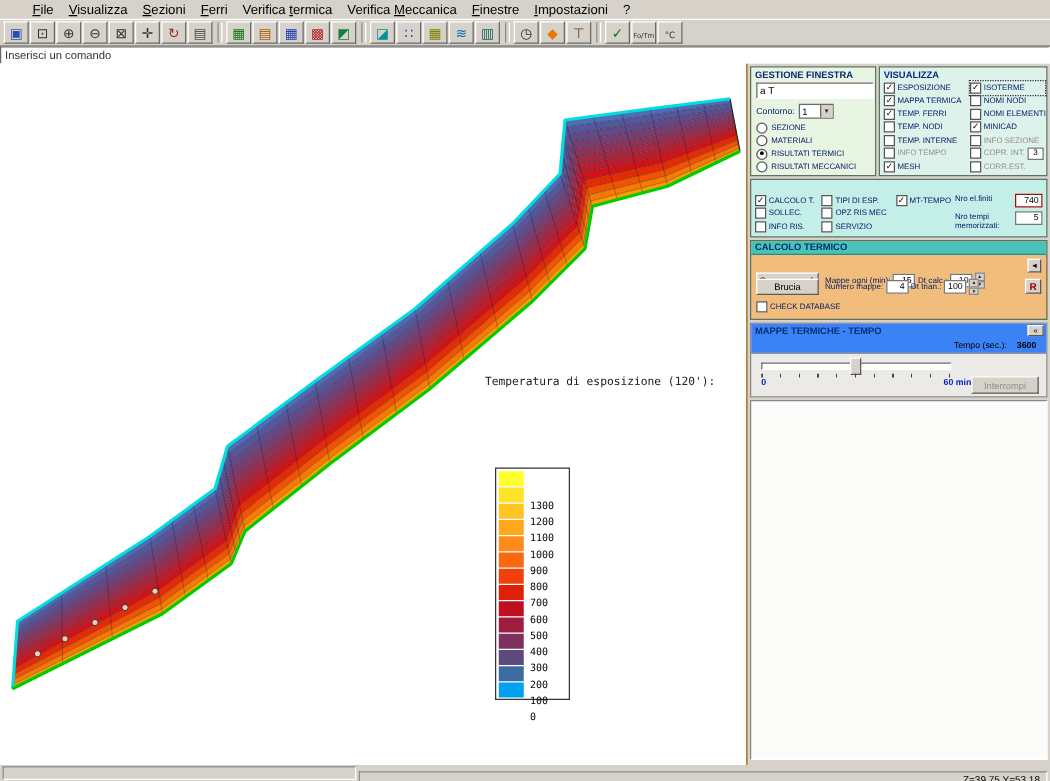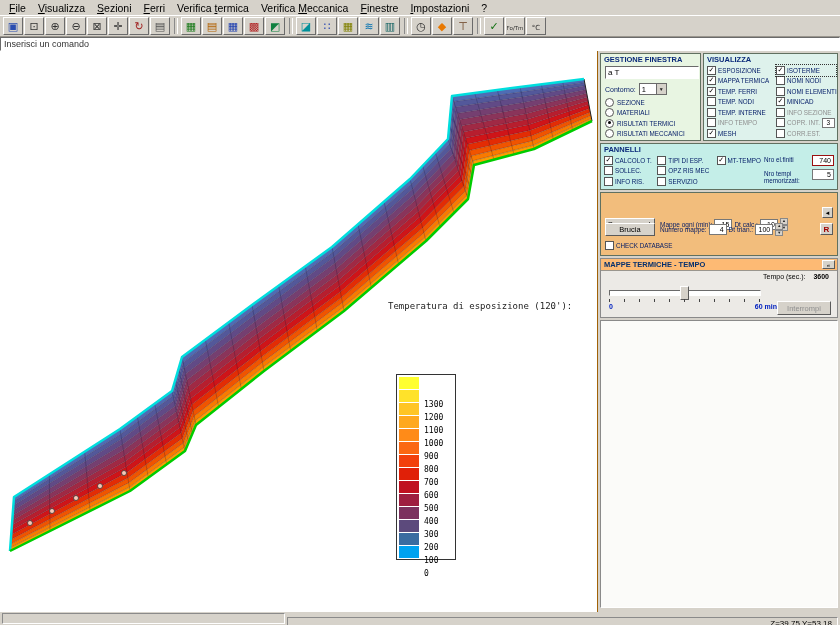--- a/index.html
+++ b/index.html
@@ -1,20 +1,20 @@
 <!DOCTYPE html>
 <html><head>
 <meta charset="utf-8">
 <style>
   html,body{margin:0;padding:0;}
   body{width:840px;height:625px;overflow:hidden;background:#d6d2ca;font-family:"Liberation Sans",sans-serif;}
   .app{position:relative;width:840px;height:625px;background:#d6d2ca;}
 
   
-  .menubar{position:absolute;left:0;top:0;width:840px;height:15px;display:flex;align-items:center;padding-left:3px;box-sizing:border-box;background:#d6d2ca;}
+  .menubar{position:absolute;left:0;top:0;width:840px;height:15px;display:flex;align-items:center;padding-left:20px;box-sizing:border-box;background:#d6d2ca;}
   .menu-item{font-size:10.5px;padding:0 6px;color:#000;cursor:default;}
 
   
   .toolbar{position:absolute;left:0;top:15px;width:840px;height:22px;display:flex;align-items:center;padding-left:3px;box-sizing:border-box;background:#d6d2ca;border-top:1px solid #fff;border-bottom:1px solid #9a968e;}
   .tb-btn{width:20px;height:18px;margin-right:1px;background:#d6d2ca;border:1px solid;border-color:#ffffff #6a6a6a #6a6a6a #ffffff;padding:0;text-align:center;line-height:15px;cursor:default;}
   .tb-btn span{font-family:"DejaVu Sans",sans-serif;}
   .tb-sep{width:2px;height:16px;margin:0 3px;border-left:1px solid #8a8a8a;border-right:1px solid #ffffff;}
 
   
   .cmdbar{position:absolute;left:0;top:37px;width:840px;height:14px;box-sizing:border-box;background:#ffffff;border:1px solid;border-color:#6a6a6a #ffffff #ffffff #6a6a6a;font-size:9px;padding:1px 3px;color:#333;}
@@ -85,21 +85,21 @@
   .btn{background:#d6d2ca;border:1px solid;border-color:#ffffff #5a5a5a #5a5a5a #ffffff;font-size:7.5px;font-family:"Liberation Sans",sans-serif;cursor:default;color:#000;}
   .ct-btn{width:50px;height:13px;margin-right:5px;padding:0;}
   .ct-lbl{font-size:6.5px;color:#001a66;margin-right:2px;white-space:nowrap;}
   .ct-field{background:#fff;border:1px solid #777;font-size:7px;height:9px;line-height:9px;padding:0 2px;min-width:12px;margin-right:2px;text-align:right;color:#000;}
   .spin{display:inline-flex;flex-direction:column;width:8px;margin-right:4px;}
   .spin span{font-size:4px;line-height:4.5px;height:4.5px;background:#d6d2ca;border:1px solid #888;text-align:center;color:#222;}
   .ct-left-btn{position:absolute;right:4px;top:14px;width:11px;height:11px;font-size:6px;padding:0;}
   .ct-r{position:absolute;right:4px;top:30px;width:13px;height:12px;font-size:8px;font-weight:bold;color:#a00000;padding:0;}
 
   .mappe{left:2px;top:207px;width:238px;height:60px;background:#eceae6;border-color:#8a8a8a;}
-  .mp-title{height:11px;background:#fdba74;border-bottom:1px solid #9a968e;display:flex;justify-content:space-between;align-items:center;font-weight:bold;font-size:7.5px;color:#06306e;padding:0 2px 0 3px;}
+  .mp-title{height:11px;background:#3b82f6;border-bottom:1px solid #9a968e;display:flex;justify-content:space-between;align-items:center;font-weight:bold;font-size:7.5px;color:#06306e;padding:0 2px 12px 3px;}
   .mp-tbtn{width:13px;height:9px;font-size:6px;line-height:6px;padding:0;}
   .mp-tempo{position:absolute;right:8px;top:14px;font-size:7px;color:#000;}
   .mp-val{font-weight:bold;margin-left:6px;}
   .mp-slider{position:absolute;left:8px;top:26px;width:150px;height:17px;}
   .mp-track{position:absolute;left:0;top:5px;width:150px;height:4px;background:#fff;border:1px solid;border-color:#6a6a6a #fff #fff #6a6a6a;}
   .mp-handle{position:absolute;top:1px;width:7px;height:12px;background:#d6d2ca;border:1px solid;border-color:#fff #5a5a5a #5a5a5a #fff;}
   .mp-ticks{position:absolute;left:0;top:14px;width:151px;height:3px;background:repeating-linear-gradient(90deg,#444 0 1px,transparent 1px 15px);}
   .mp-scale{position:absolute;left:8px;top:44px;width:168px;font-size:7px;font-weight:bold;color:#0020c0;display:flex;justify-content:space-between;}
   .mp-stop{position:absolute;right:6px;top:42px;width:54px;height:14px;color:#8f8f8f;}
 
@@ -391,21 +391,20 @@
               </div>
               <div class="ck-row disabled">
                 <span class="ckbox"></span>
                 <span class="cklab">CORR.EST.</span>
               </div>
             </div>
         </div>
       </div>
 
       <div class="panel pannelli">
-        <div class="p-title">PANNELLI</div>
         <div class="pan-body">
           <div id="pan-col1">
               <div class="ck-row">
                 <span class="ckbox">✓</span>
                 <span class="cklab">CALCOLO T.</span>
               </div>
               <div class="ck-row">
                 <span class="ckbox"></span>
                 <span class="cklab">SOLLEC.</span>
               </div>
@@ -441,20 +440,21 @@
             </div>
             <div class="pr2">
               <span class="pr-lbl2">Nro tempi memorizzati:</span>
               <span class="pfield plain">5</span>
             </div>
           </div>
         </div>
       </div>
 
       <div class="panel calcolo">
+        <div class="ct-title">CALCOLO TERMICO</div>
         <div class="ct-row ct-row1">
           <button class="btn ct-btn">Genera mesh</button>
           <span class="ct-lbl">Mappe ogni (min):</span>
           <span class="ct-field">15</span>
           <span class="ct-lbl">Dt calc.:</span>
           <span class="ct-field">10</span>
           <span class="spin">
               <span>▲</span>
               <span>▼</span>
             </span>

